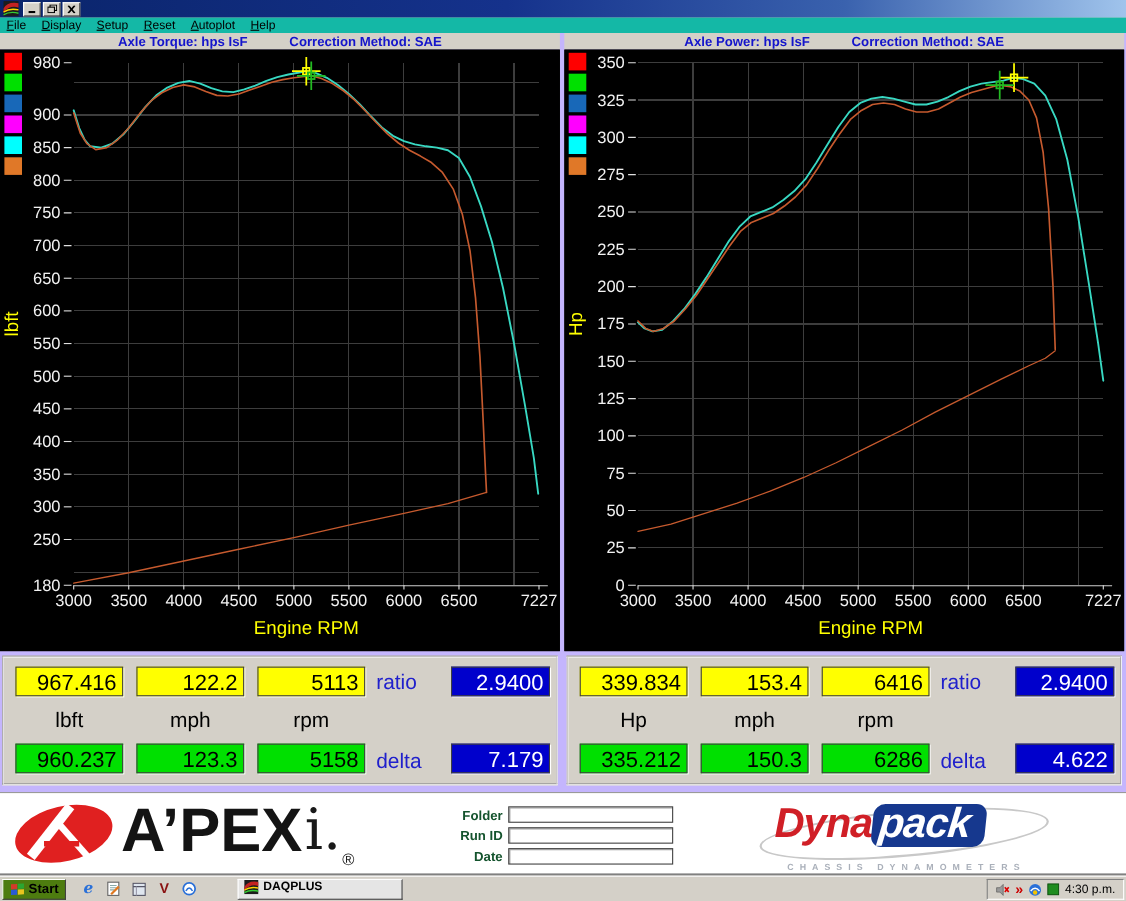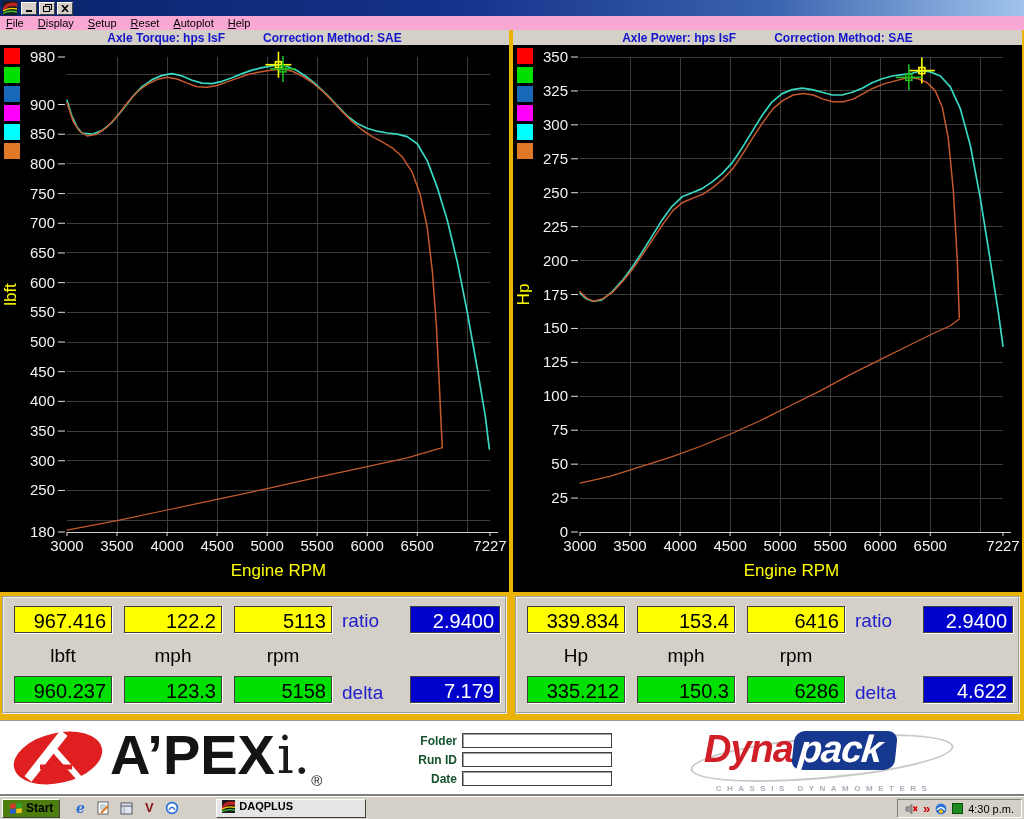--- a/index.html
+++ b/index.html
@@ -9,27 +9,27 @@
   
   .titlebar { position:absolute; left:0; top:0; width:1024px; height:16px;
     background:linear-gradient(90deg,#0a246a 0%,#15328c 45%,#3a62ae 75%,#a0c4ec 100%);
     display:flex; align-items:center; padding:0 3px; gap:4px; }
   .titlebar .title { color:#fff; font-weight:bold; font-size:11px; flex:1; white-space:nowrap; line-height:15px; }
   .win-btns { display:flex; gap:2px; }
   .win-btn { width:16px; height:13px; background:#d4d0c8; border:1px solid;
     border-color:#fff #404040 #404040 #fff; display:flex; align-items:center; justify-content:center; }
 
   
-  .menubar { position:absolute; top:16px; left:0; width:1024px; height:14px; background:#f9a8d4;
+  .menubar { position:absolute; top:16px; left:0; width:1024px; height:14px; background:#14b8a6;
     display:flex; align-items:center; font-size:11px; }
   .menu-item { display:inline-block; padding:0 8px 0 6px; cursor:default; }
   .menu-item::first-letter { text-decoration:underline; }
 
   
-  .main { position:absolute; top:30px; left:0; width:1024px; height:690px; background:#eab308; }
+  .main { position:absolute; top:30px; left:0; width:1024px; height:690px; background:#c4b5fd; }
   .panel { position:absolute; top:0; width:509px; height:690px; }
   .panel.left  { left:0; }
   .panel.right { left:513px; }
   .panel-header { height:15px; display:flex; justify-content:center; gap:38px; align-items:center;
     background:#d4d0c8; }
   .panel-header span { color:#1414cc; font-weight:bold; font-size:12px; white-space:nowrap; }
   svg.chart { display:block; width:509px; height:547px; background:#000; }
 
   
   .readout { position:relative; margin:4px 2px 0 2px; height:118px; background:#d4d0c8;

